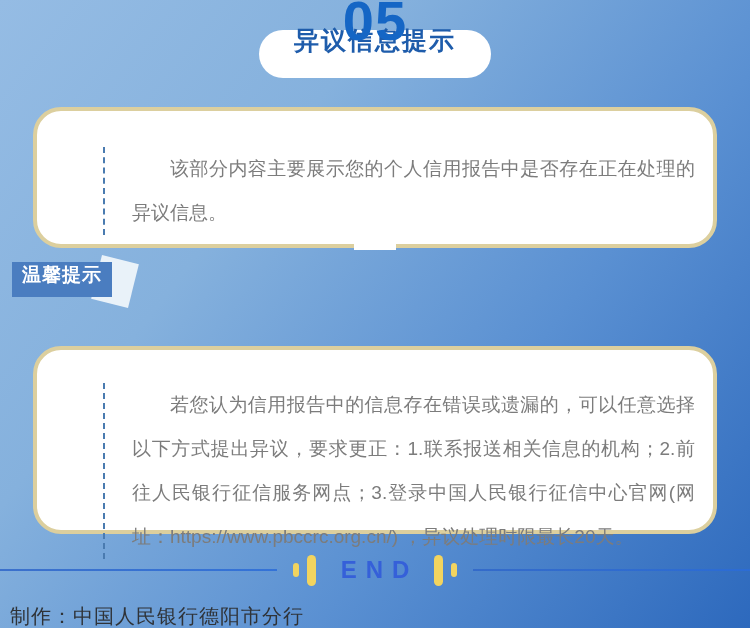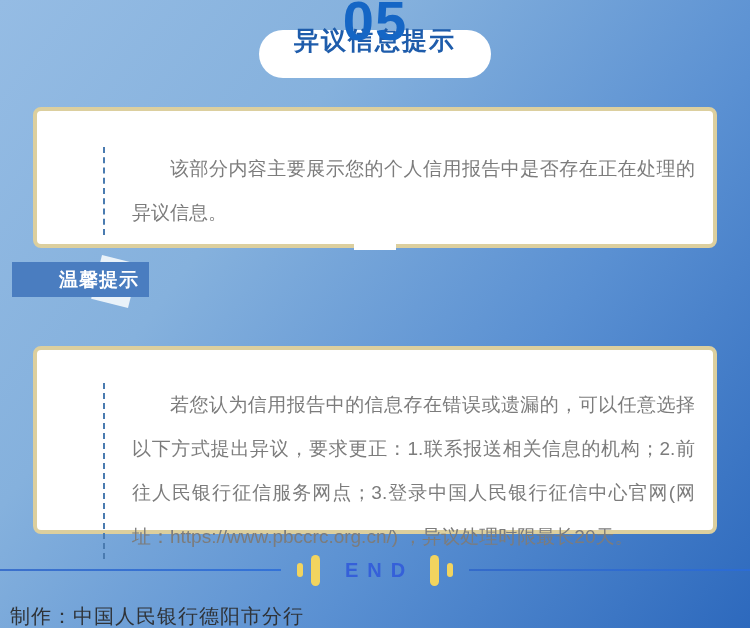--- a/index.html
+++ b/index.html
@@ -22,21 +22,21 @@
   }
   .section-number{
     position:absolute;left:50%;top:-7px;transform:translateX(-50%);
     font-size:56px;line-height:1;font-weight:800;color:#1566c5;z-index:2;
     letter-spacing:1px;
   }
 
   
   .card{
     position:absolute;left:33px;width:684px;background:#ffffff;
-    border:4px solid #dccf9e;border-radius:8px;box-sizing:border-box;
+    border:4px solid #dccf9e;border-radius:28px;box-sizing:border-box;
   }
   .card-1{top:107px;height:141px;}
   .card-2{top:305px;height:188px;margin-top:41px;}
   .card-notch{
     position:absolute;left:50%;transform:translateX(-50%);bottom:-6px;
     width:42px;height:9px;background:#ffffff;
   }
   .text-block{
     position:absolute;left:66px;top:36px;right:18px;
     border-left:2px dashed #4a7bb0;padding-left:27px;
@@ -47,39 +47,38 @@
     text-align:justify;text-indent:2em;word-break:break-all;
   }
 
   
   .badge-paper{
     position:absolute;left:96px;top:259px;width:38px;height:45px;
     background:rgba(244,248,252,0.9);transform:rotate(14deg);z-index:1;
   }
   .tip-badge{
     position:absolute;left:12px;top:262px;width:100px;height:35px;
-    background:#4a7dc0;display:flex;align-items:center;justify-content:center;
+    background:#4a7dc0;display:flex;align-items:flex-start;justify-content:center;
     z-index:2;
-    padding-left:37px;
   }
   .tip-badge span{font-size:19px;font-weight:bold;color:#ffffff;letter-spacing:1px;}
 
   
   .end-divider{
     position:absolute;left:0;right:0;top:552px;height:36px;
     display:flex;align-items:center;
   }
   .end-line{flex:1;height:2px;background:linear-gradient(90deg,#2f66c9,#2b6cd8);opacity:.85;}
   .bar{background:#f2d45f;}
   .bar-sm{width:6px;height:14px;border-radius:3px;}
   .bar-lg{width:9px;height:31px;border-radius:4.5px;}
   .gap-outer{width:16px;}
   .gap-inner{width:8px;}
   .end-text{
-    margin:0 16px;font-size:20px;font-weight:bold;color:#3560d9;
+    margin:0 16px;font-size:24px;font-weight:bold;color:#3560d9;
     letter-spacing:9px;text-indent:9px; 
     line-height:1;
   }
 
   
   .credit{
     position:absolute;left:10px;top:603px;
     font-size:20px;color:#2f3338;letter-spacing:1px;
   }
 </style>

